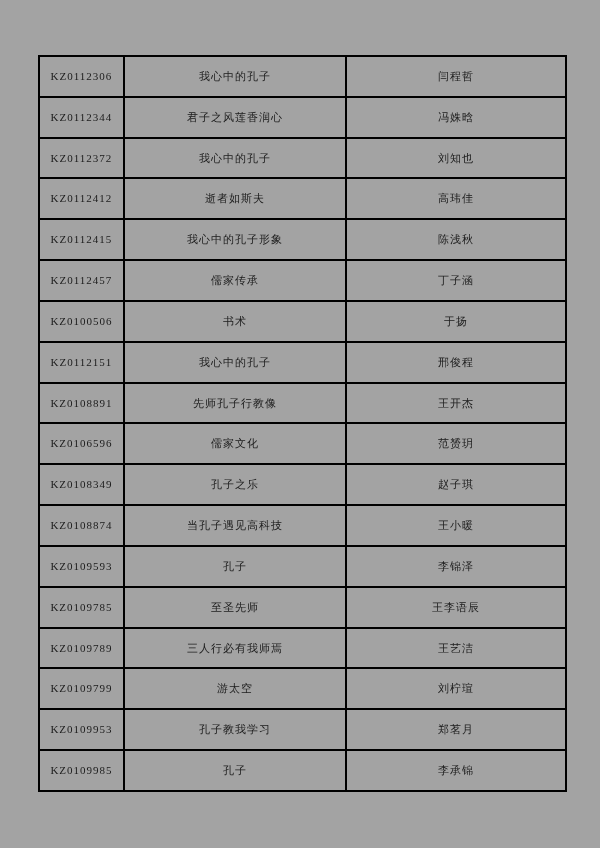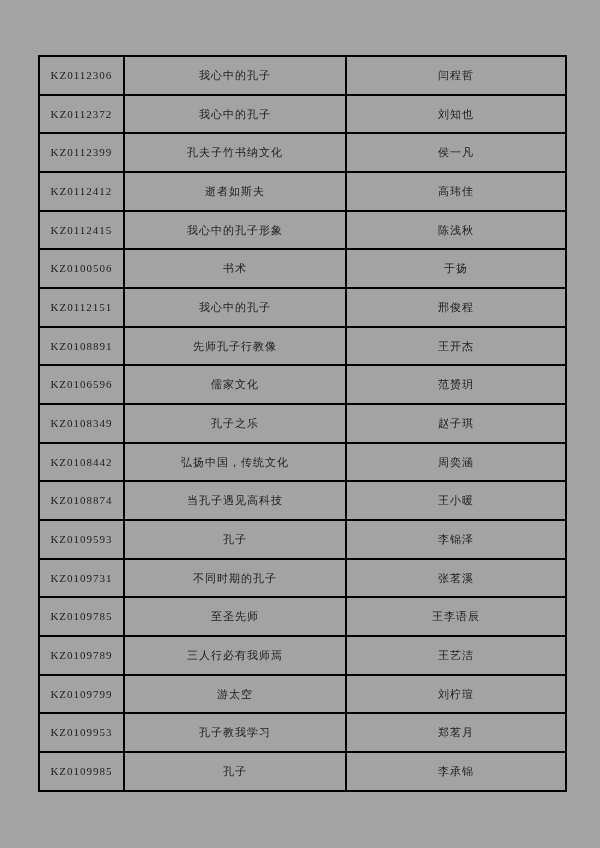--- a/index.html
+++ b/index.html
@@ -56,46 +56,51 @@
       <col class="c-author">
     </colgroup>
     <tbody>
   <tr>
     <td class="col-id">KZ0112306</td>
     <td class="col-title">我心中的孔子</td>
     <td class="col-author">闫程哲</td>
   </tr>
 
 
+  <tr>
+    <td class="col-id">KZ0112344</td>
+    <td class="col-title">君子之风莲香润心</td>
+    <td class="col-author">冯姝晗</td>
+  </tr>
 
   <tr>
     <td class="col-id">KZ0112372</td>
     <td class="col-title">我心中的孔子</td>
     <td class="col-author">刘知也</td>
   </tr>
 
-  <tr>
-    <td class="col-id">KZ0112399</td>
-    <td class="col-title">孔夫子竹书纳文化</td>
-    <td class="col-author">侯一凡</td>
-  </tr>
 
 
   <tr>
     <td class="col-id">KZ0112412</td>
     <td class="col-title">逝者如斯夫</td>
     <td class="col-author">高玮佳</td>
   </tr>
 
   <tr>
     <td class="col-id">KZ0112415</td>
     <td class="col-title">我心中的孔子形象</td>
     <td class="col-author">陈浅秋</td>
   </tr>
 
+  <tr>
+    <td class="col-id">KZ0112457</td>
+    <td class="col-title">儒家传承</td>
+    <td class="col-author">丁子涵</td>
+  </tr>
 
 
   <tr>
     <td class="col-id">KZ0100506</td>
     <td class="col-title">书术</td>
     <td class="col-author">于扬</td>
   </tr>
 
   <tr>
     <td class="col-id">KZ0112151</td>
@@ -116,44 +121,34 @@
     <td class="col-author">范赟玥</td>
   </tr>
 
 
   <tr>
     <td class="col-id">KZ0108349</td>
     <td class="col-title">孔子之乐</td>
     <td class="col-author">赵子琪</td>
   </tr>
 
-  <tr>
-    <td class="col-id">KZ0108442</td>
-    <td class="col-title">弘扬中国，传统文化</td>
-    <td class="col-author">周奕涵</td>
-  </tr>
 
   <tr>
     <td class="col-id">KZ0108874</td>
     <td class="col-title">当孔子遇见高科技</td>
     <td class="col-author">王小暖</td>
   </tr>
 
 
   <tr>
     <td class="col-id">KZ0109593</td>
     <td class="col-title">孔子</td>
     <td class="col-author">李锦泽</td>
   </tr>
 
-  <tr>
-    <td class="col-id">KZ0109731</td>
-    <td class="col-title">不同时期的孔子</td>
-    <td class="col-author">张茗溪</td>
-  </tr>
 
   <tr>
     <td class="col-id">KZ0109785</td>
     <td class="col-title">至圣先师</td>
     <td class="col-author">王李语辰</td>
   </tr>
 
   <tr>
     <td class="col-id">KZ0109789</td>
     <td class="col-title">三人行必有我师焉</td>

